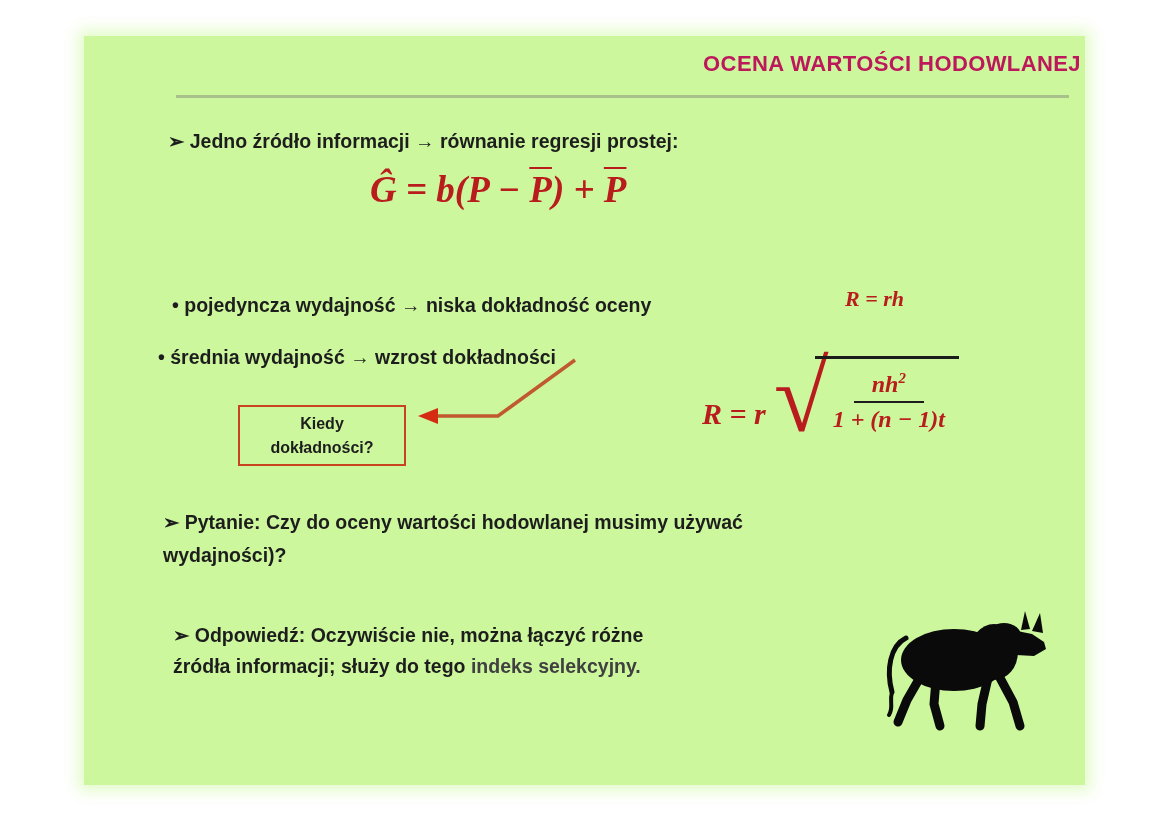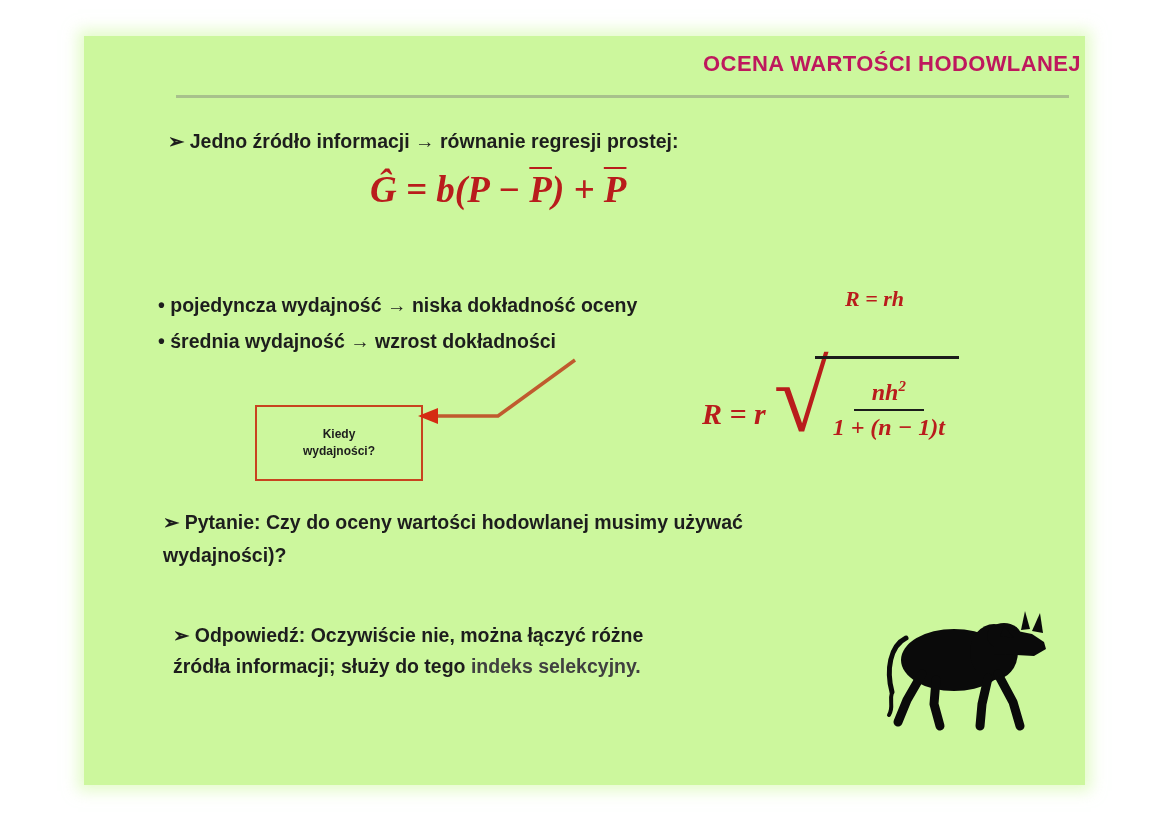--- a/index.html
+++ b/index.html
@@ -29,31 +29,31 @@
   .serif { font-family:"Liberation Serif", serif; font-style:italic; font-weight:bold; color:#b91c1c;text-align:right; }
   .f-regression { position:absolute; left:286px; top:132px; font-size:37px; white-space:nowrap; }
   .overbar { text-decoration:overline; text-decoration-thickness:2px; }
   .f-single { position:absolute; left:761px; top:250px; font-size:22px; white-space:nowrap; }
   .f-mean { position:absolute; left:618px; top:312px; display:flex; align-items:center; font-size:30px; }
   .f-mean .lhs { margin-top:32px; }
   .sqrt { display:inline-flex; align-items:flex-start; margin-left:8px; }
   .radical-glyph { font-style:normal; font-size:100px; line-height:100px; font-weight:normal; }
   .radicand {
     border-top:3px solid #1c1c1c; margin-left:-14px; margin-top:8px;
-    padding:14px 14px 0 18px;
+    padding:6px 14px 0 18px;
   }
   .frac { display:inline-flex; flex-direction:column; align-items:center; font-size:24px; }
   .frac .num { padding:0 18px 3px; border-bottom:2px solid #1c1c1c; }
   .frac .den { padding-top:3px; white-space:nowrap; }
   .frac sup { font-size:.62em; }
   .callout {
-    position:absolute; left:171px; top:369px; width:168px; height:76px;
+    position:absolute; left:154px; top:369px; width:168px; height:61px;
     border:2px solid #c8431f; box-sizing:border-box;
     display:flex; flex-direction:column; align-items:center; justify-content:center;
-    font-size:12px; font-weight:bold; color:#1d1d1d; line-height:1.45; text-align:center;
+    font-size:16px; font-weight:bold; color:#1d1d1d; line-height:1.45; text-align:center;
   }
   .arrow-svg { position:absolute; left:326px; top:312px; }
   .question { position:absolute; left:79px; top:470px; line-height:33px; }
   .answer { position:absolute; left:89px; top:584px; line-height:31px; }
   .red { color:#404040; }
   .bull { position:absolute; left:792px; top:550px; }
 </style>
 </head>
 <body>
 
@@ -61,41 +61,41 @@
 
   <div class="slide-title">OCENA WARTOŚCI HODOWLANEJ</div>
   <div class="divider"></div>
 
   <div class="txt" style="left:84px; top:94px;">➢ Jedno źródło informacji → równanie regresji prostej:</div>
 
   <div class="serif f-regression">
     <span>Ĝ</span><span> = </span><span>b(</span><span>P</span><span> − </span><span class="overbar">P</span><span>) + </span><span class="overbar">P</span>
   </div>
 
-  <div class="txt" style="left:74px; top:258px;">• pojedyncza wydajność → niska dokładność oceny</div>
-  <div class="txt" style="left:74px; top:294px;text-align:right;">• średnia wydajność → wzrost dokładności</div>
+  <div class="txt" style="left:88px; top:258px;">• pojedyncza wydajność → niska dokładność oceny</div>
+  <div class="txt" style="left:74px; top:310px;text-align:right;">• średnia wydajność → wzrost dokładności</div>
 
   <div class="serif f-single">R = rh</div>
 
   <div class="serif f-mean">
     <span class="lhs">R = r</span>
     <span class="sqrt">
       <span class="radical-glyph">√</span>
       <span class="radicand">
         <span class="frac">
           <span class="num"><span>nh</span><sup>2</sup></span>
           <span class="den">1 + (n − 1)t</span>
         </span>
       </span>
     </span>
   </div>
 
   <div class="callout">
     <span>Kiedy</span>
-    <span>wydajności?</span>
+    <span>dokładności?</span>
   </div>
 
   <svg class="arrow-svg" width="180" height="80" viewBox="0 0 180 80">
     <polyline points="165,12 88,68 26,68" fill="none" stroke="#c05a2e" stroke-width="3.5"></polyline>
     <polygon points="8,68 28,60 28,76" fill="#d52b12"></polygon>
   </svg>
 
   <div class="txt question">
     <div>➢ Pytanie: Czy do oceny wartości hodowlanej musimy używać</div>
     <div>wydajności)?</div>

